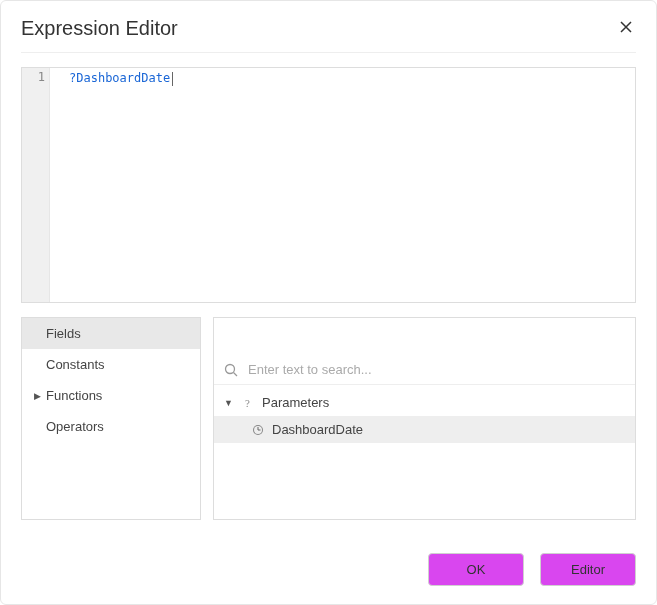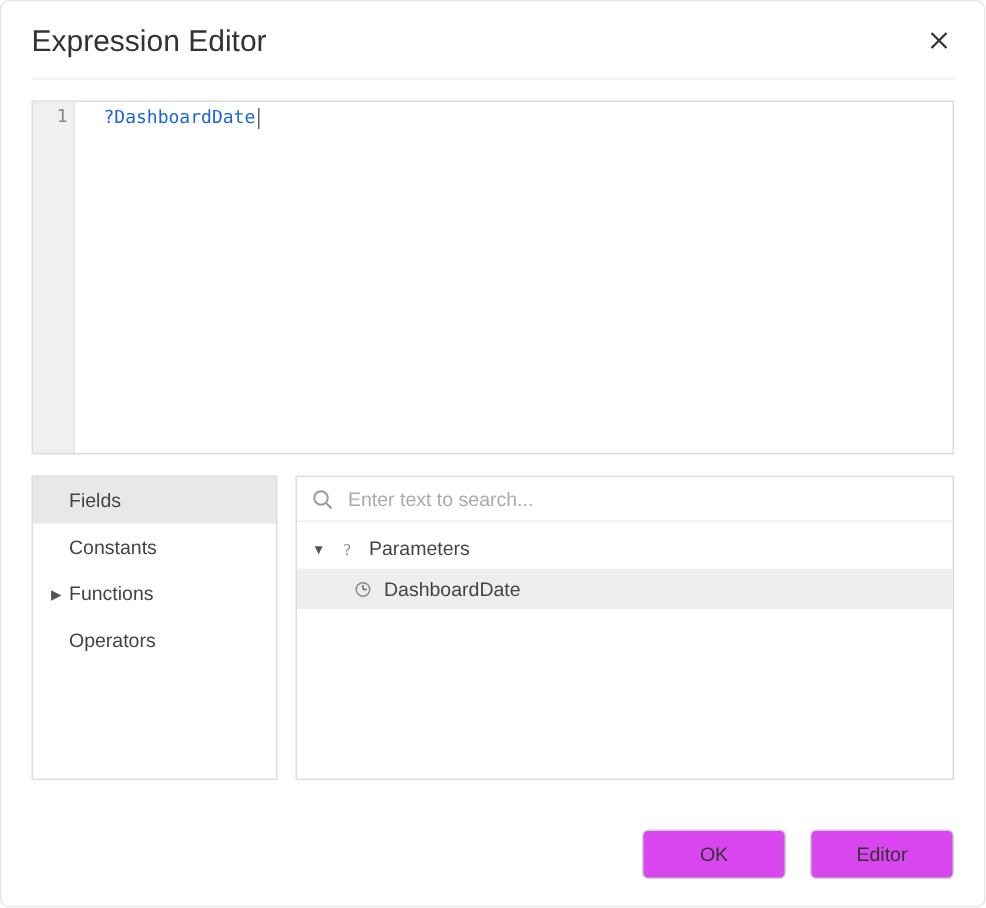--- a/index.html
+++ b/index.html
@@ -74,21 +74,21 @@
     vertical-align: middle;
     margin-left: 2px;
   }
   .lower {
     margin-top: 14px;
     display: flex;
     height: 203px;
     gap: 12px;
   }
   .cat-list {
-    width: 164px;
+    width: 180px;
     border: 1px solid #ddd;
   }
   .cat-item {
     padding: 8px 12px;
     font-size: 13px;
     color: #444;
     cursor: pointer;
     display: flex;
     align-items: center;
     gap: 4px;
@@ -107,20 +107,21 @@
     border: 1px solid #ddd;
     display: flex;
     flex-direction: column;
   }
   .search-row {
     display: flex;
     align-items: center;
     padding: 6px 10px;
     border-bottom: 1px solid #eee;
     gap: 8px;
+    margin-top: 37px;
   }
   .search-icon { color: #999; display:flex; }
   .search-input {
     border: none;
     outline: none;
     flex: 1;
     font-size: 13px;
     color: #555;
   }
   .search-input::placeholder { color: #aaa; }

